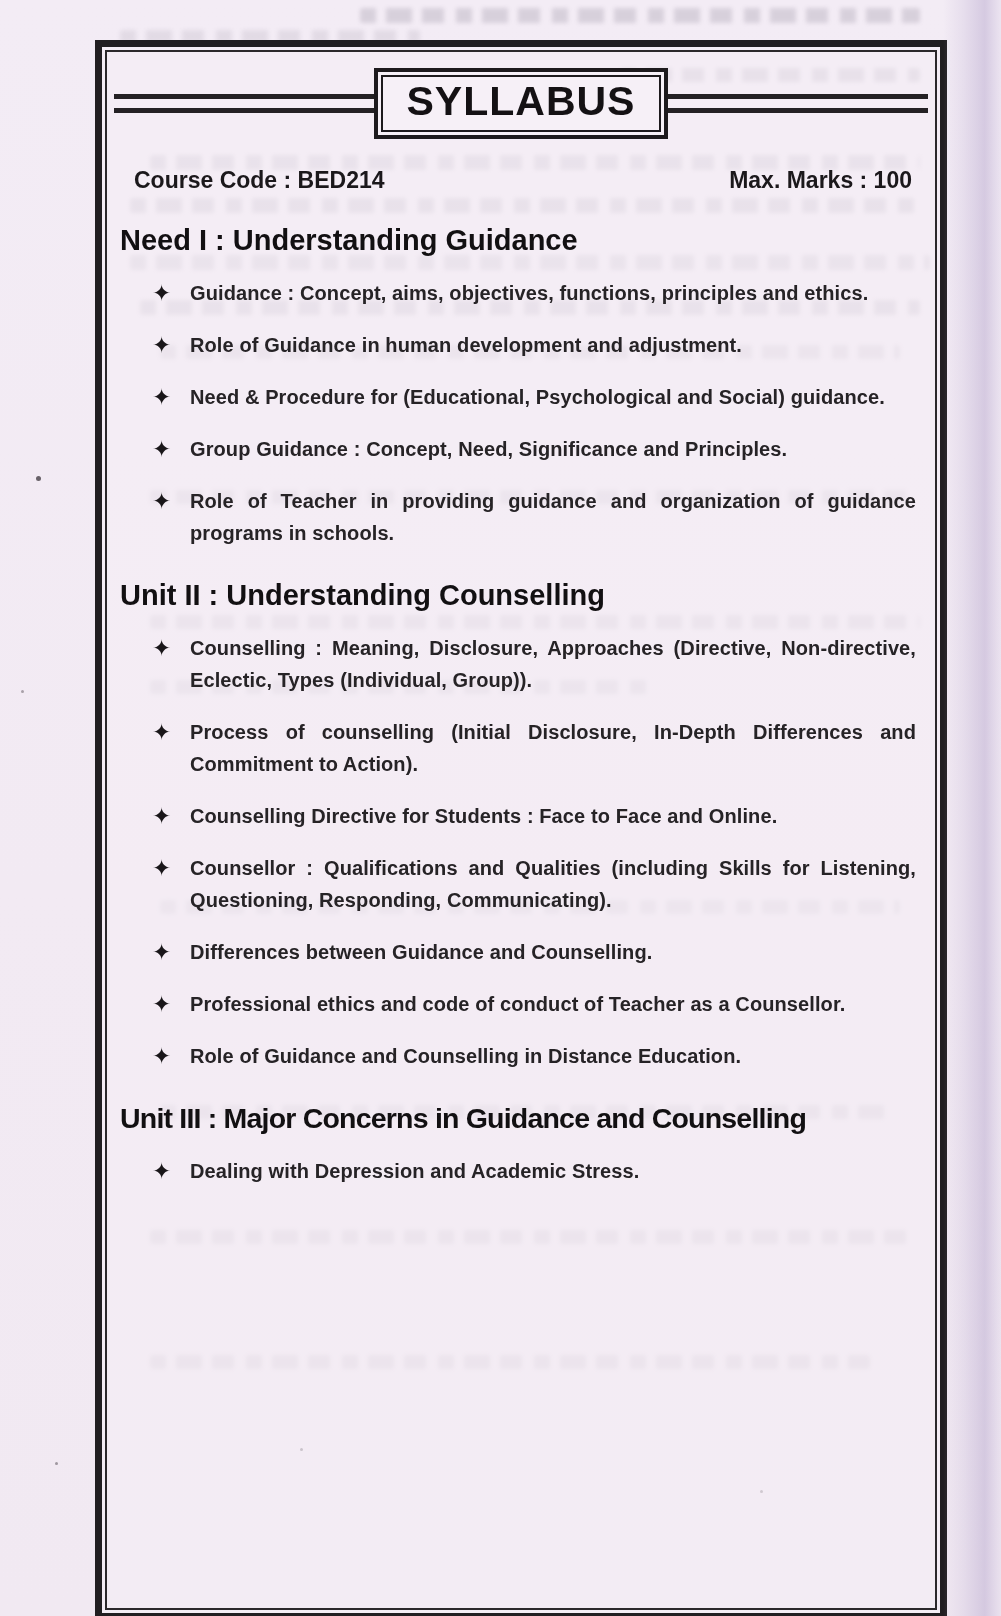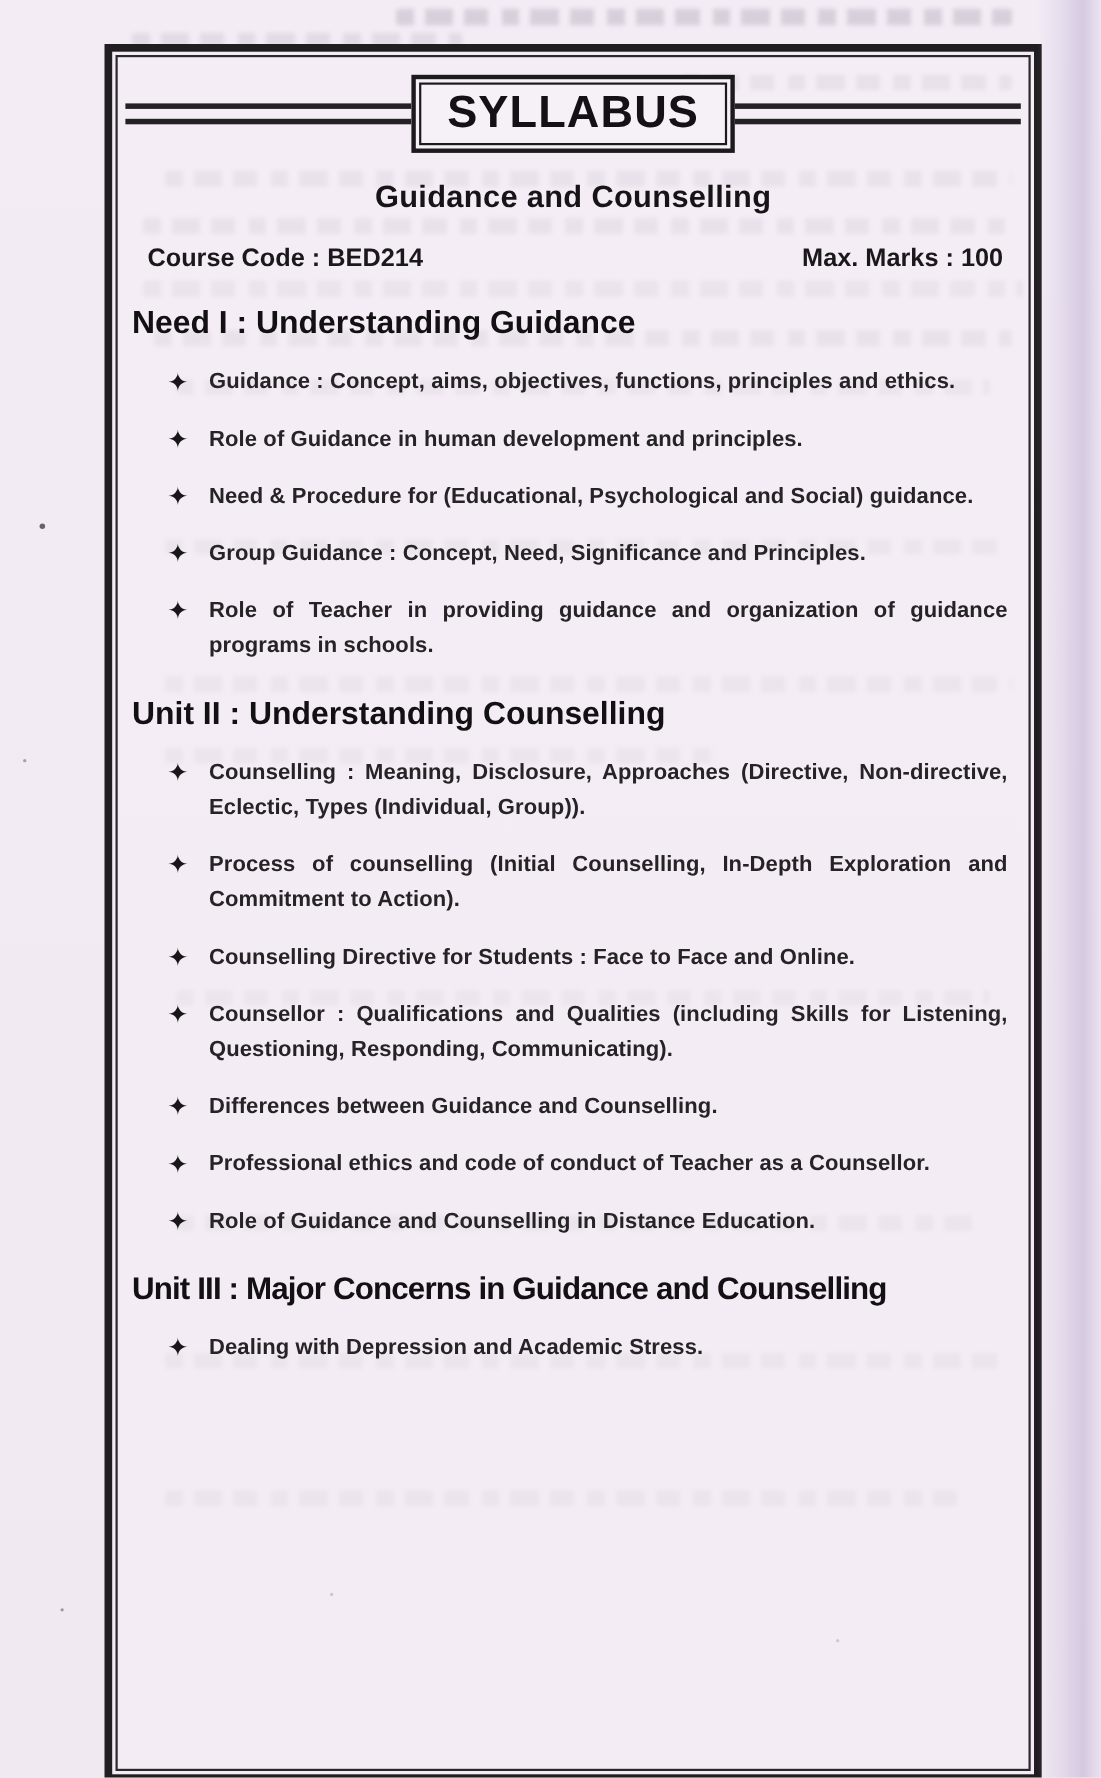--- a/index.html
+++ b/index.html
@@ -109,36 +109,35 @@
       <div class="banner-row">
         <div class="banner-rule"></div>
         <div class="banner-box">
           <div class="banner-box-inner">
             <span class="banner-text">SYLLABUS</span>
           </div>
         </div>
         <div class="banner-rule"></div>
       </div>
 
-      <div class="course-title">Guidance and Counselling</div>
 
       <div class="course-row">
         <span>Course Code : BED214</span>
         <span>Max. Marks : 100</span>
       </div>
 
       <div>
         <div class="unit-heading">Need I : Understanding Guidance</div>
         <div class="item">
           <span class="bullet">✦</span>
           <p class="item-text">Guidance : Concept, aims, objectives, functions, principles and ethics.</p>
         </div>
         <div class="item">
           <span class="bullet">✦</span>
-          <p class="item-text">Role of Guidance in human development and principles.</p>
+          <p class="item-text">Role of Guidance in human development and adjustment.</p>
         </div>
         <div class="item">
           <span class="bullet">✦</span>
           <p class="item-text">Need &amp; Procedure for (Educational, Psychological and Social) guidance.</p>
         </div>
         <div class="item">
           <span class="bullet">✦</span>
           <p class="item-text">Group Guidance : Concept, Need, Significance and Principles.</p>
         </div>
         <div class="item">
@@ -148,21 +147,21 @@
       </div>
 
       <div>
         <div class="unit-heading">Unit II : Understanding Counselling</div>
         <div class="item">
           <span class="bullet">✦</span>
           <p class="item-text">Counselling : Meaning, Disclosure, Approaches (Directive, Non-directive, Eclectic, Types (Individual, Group)).</p>
         </div>
         <div class="item">
           <span class="bullet">✦</span>
-          <p class="item-text">Process of counselling (Initial Counselling, In-Depth Exploration and Commitment to Action).</p>
+          <p class="item-text">Process of counselling (Initial Disclosure, In-Depth Differences and Commitment to Action).</p>
         </div>
         <div class="item">
           <span class="bullet">✦</span>
           <p class="item-text">Counselling Directive for Students : Face to Face and Online.</p>
         </div>
         <div class="item">
           <span class="bullet">✦</span>
           <p class="item-text">Counsellor : Qualifications and Qualities (including Skills for Listening, Questioning, Responding, Communicating).</p>
         </div>
         <div class="item">

